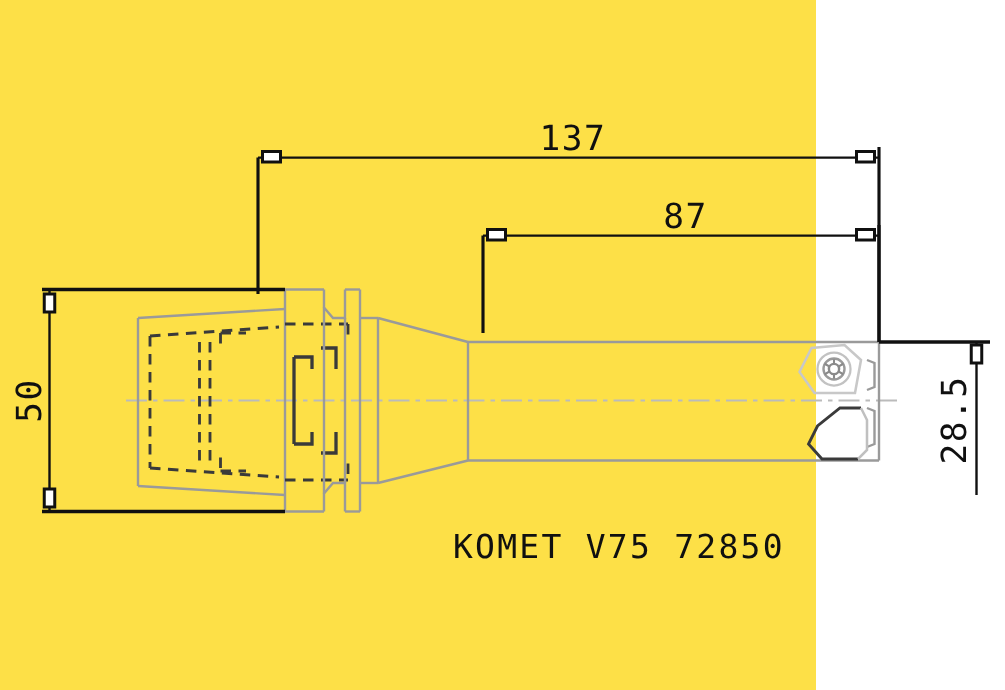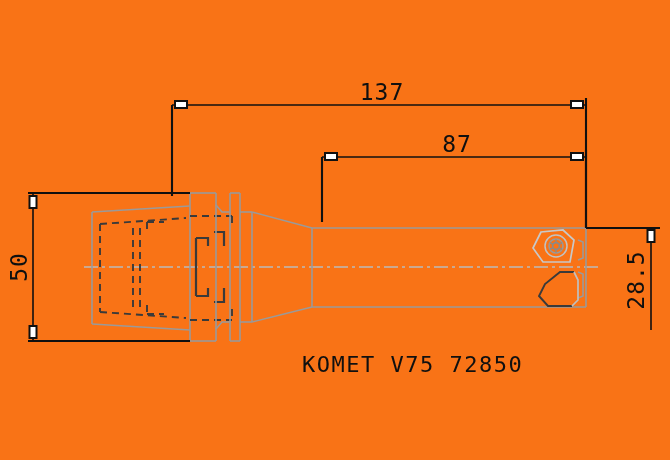--- a/index.html
+++ b/index.html
@@ -8,23 +8,23 @@
     background: #ffffff;
   }
   body {
     width: 670px;
     height: 460px;
     overflow: hidden;
     font-family: "DejaVu Sans Mono", monospace;
   }
   #drawing-root {
     position: relative;
-    width: 670px;
+    width: 544px;
     height: 460px;
-    background: #f97316;
+    background: #fde047;
   }
   #cad-svg {
     position: absolute;
     left: 0;
     top: 0;
     display: block;
   }
   .dim-text {
     font-family: "DejaVu Sans Mono", monospace;
     font-size: 23px;

